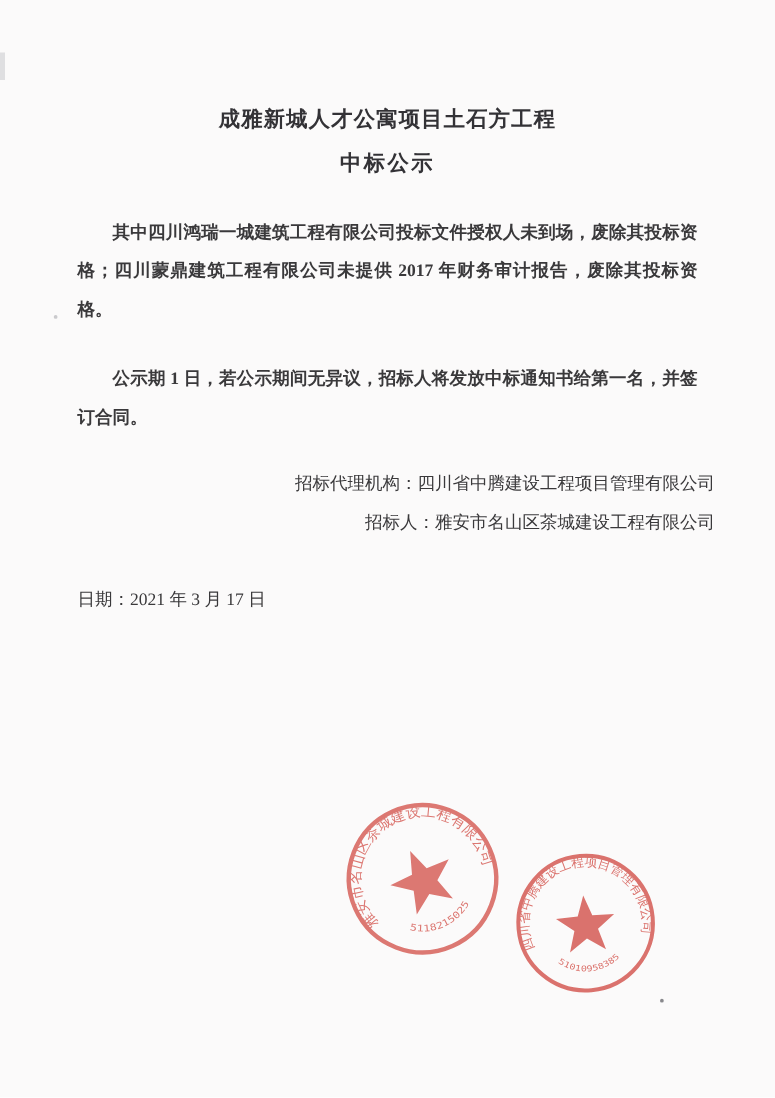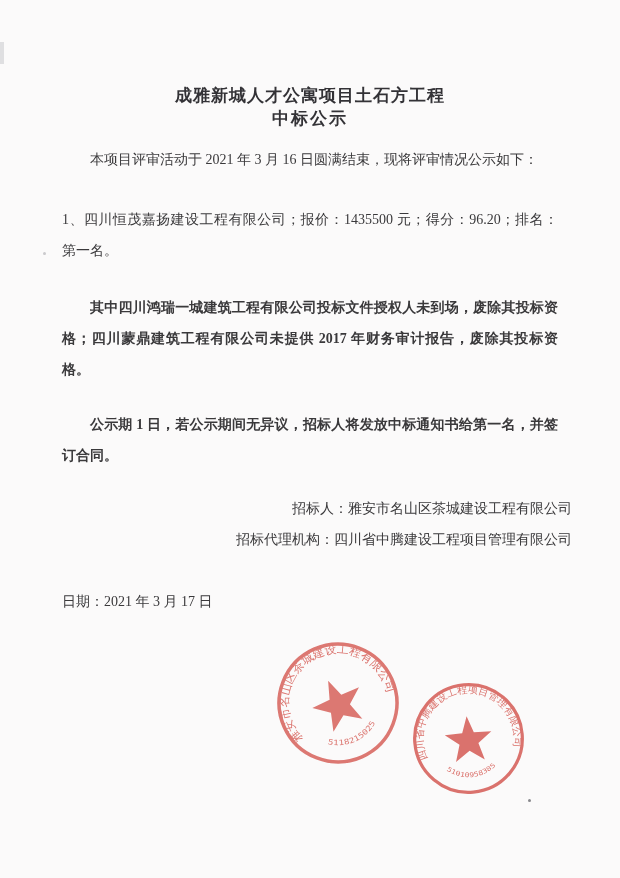--- a/index.html
+++ b/index.html
@@ -23,20 +23,21 @@
   }
   .doc-title {
     margin-top:84px;
     text-align:center;
     font-size:17px;
     font-weight:bold;
     color:#333236;
     letter-spacing:1px;
   }
   .doc-subtitle {
+    margin-top:12px;
     text-align:center;
     font-size:17px;
     font-weight:bold;
     color:#333236;
     letter-spacing:2px;
   }
   .intro {
     margin-top:14px;
     font-size:14px;
     line-height:31px;
@@ -90,33 +91,31 @@
 <body>
 
 <div class="page">
 
   <div class="content">
 
     <div class="doc-title">成雅新城人才公寓项目土石方工程</div>
 
     <div class="doc-subtitle">中标公示</div>
 
-    <div class="intro">本项目评审活动于 2021 年 3 月 16 日圆满结束，现将评审情况公示如下：</div>
 
     <div class="bidder-list">
-      <div class="bidder-line">1、四川恒茂嘉扬建设工程有限公司；报价：1435500 元；得分：96.20；排名：第一名。</div>
     </div>
 
     <div class="para para-disq">其中四川鸿瑞一城建筑工程有限公司投标文件授权人未到场，废除其投标资格；四川蒙鼎建筑工程有限公司未提供 2017 年财务审计报告，废除其投标资格。</div>
 
     <div class="para para-notice">公示期 1 日，若公示期间无异议，招标人将发放中标通知书给第一名，并签订合同。</div>
 
     <div class="sign-block">
+      <div>招标代理机构：四川省中腾建设工程项目管理有限公司</div>
       <div>招标人：雅安市名山区茶城建设工程有限公司</div>
-      <div>招标代理机构：四川省中腾建设工程项目管理有限公司</div>
     </div>
 
     <div class="date-line">日期：2021 年 3 月 17 日</div>
 
   </div>
 
   <svg class="seal seal-left" viewBox="0 0 200 200">
     <circle cx="100" cy="100" r="92" fill="none" stroke-width="5.5" stroke="#d95c55"></circle>
     <path id="tp1" d="M 28.2,130.5 A 78,78 0 1 1 171.8,130.5" fill="none"></path>
     <text font-size="19" font-family="Liberation Sans, sans-serif" fill="#d95c55">

